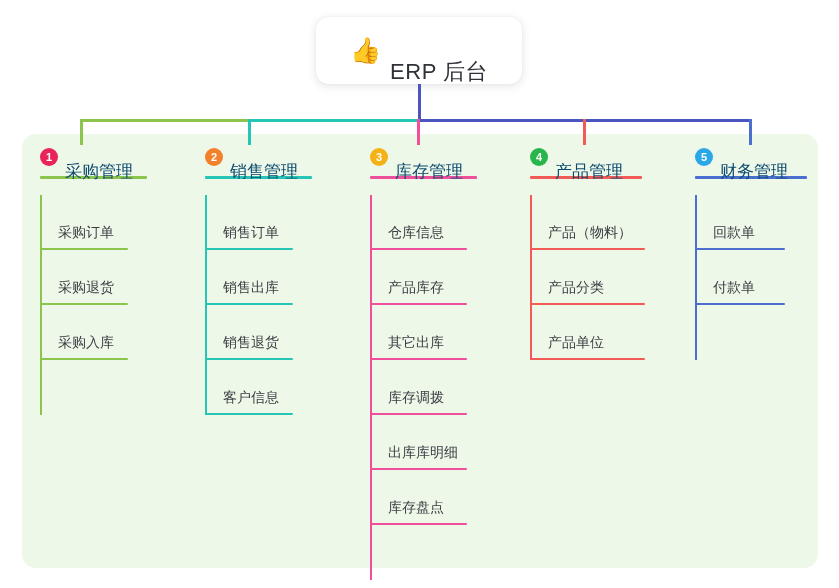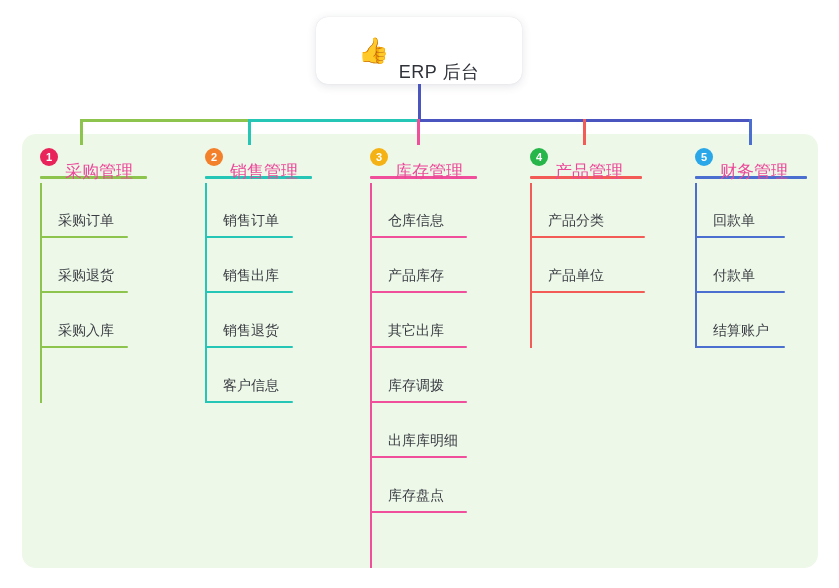--- a/index.html
+++ b/index.html
@@ -41,21 +41,21 @@
     display: flex;
     align-items: center;
     gap: 9px;
   }
   .title-emoji {
     font-size: 25px;
     line-height: 1;
     display: inline-block;
   }
   .title-text {
-    font-size: 18px;
+    font-size: 22px;
     color: #2f3238;
     letter-spacing: 0.5px;
     white-space: nowrap;
     margin-top: 43px;
   }
 
   
   .connectors {
     position: absolute;
     left: 0; top: 0;
@@ -93,33 +93,33 @@
     border-radius: 50%;
     color: #ffffff;
     font-size: 11px;
     line-height: 18px;
     text-align: center;
     font-weight: bold;
     flex: 0 0 auto;
   }
   .col-title {
     font-size: 17px;
-    color: #ec4899;
+    color: #0c4a6e;
     white-space: nowrap;
     margin-top: 28px;
   }
   .header-rule {
     height: 3px;
     margin-top: 6px;
     border-radius: 1px;
   }
 
   .items {
     position: relative;
-    margin-top: 4px;
+    margin-top: 16px;
     font-family: Liberation Mono, monospace;
   }
   .spine {
     position: absolute;
     left: 0px;
     top: 0px;
     width: 2px;
   }
   .item {
     position: relative;
@@ -256,20 +256,24 @@
       </div>
       <div class="column" style="left: 530px;">
         <div class="col-header">
           <span class="badge" style="background: rgb(39, 182, 74);">4</span>
           <span class="col-title">产品管理</span>
         </div>
         <div class="header-rule" style="background: rgb(243, 91, 86); width: 112px;"></div>
         <div class="items">
           <div class="spine" style="background: rgb(243, 91, 86); height: 165px;"></div>
           <div class="item">
+            <span class="item-label">产品（物料）</span>
+            <div class="item-rule" style="background: rgb(243, 91, 86); width: 115px;"></div>
+          </div>
+          <div class="item">
             <span class="item-label">产品分类</span>
             <div class="item-rule" style="background: rgb(243, 91, 86); width: 115px;"></div>
           </div>
           <div class="item">
             <span class="item-label">产品单位</span>
             <div class="item-rule" style="background: rgb(243, 91, 86); width: 115px;"></div>
           </div>
         </div>
       </div>
       <div class="column" style="left: 695px;">
@@ -281,21 +285,17 @@
         <div class="items">
           <div class="spine" style="background: rgb(74, 111, 208); height: 165px;"></div>
           <div class="item">
             <span class="item-label">回款单</span>
             <div class="item-rule" style="background: rgb(74, 111, 208); width: 90px;"></div>
           </div>
           <div class="item">
             <span class="item-label">付款单</span>
             <div class="item-rule" style="background: rgb(74, 111, 208); width: 90px;"></div>
           </div>
-          <div class="item">
-            <span class="item-label">结算账户</span>
-            <div class="item-rule" style="background: rgb(74, 111, 208); width: 90px;"></div>
-          </div>
         </div>
       </div>
     </div>
 
 </div>
 
 </body></html>

